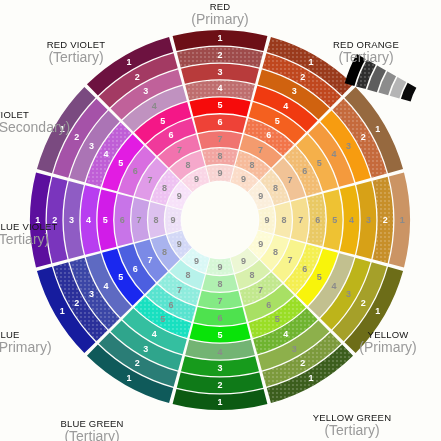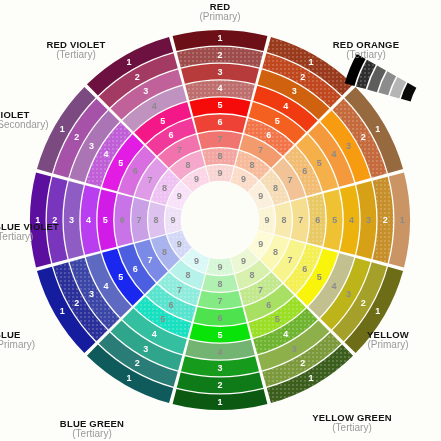--- a/index.html
+++ b/index.html
@@ -1,22 +1,22 @@
 <!DOCTYPE html>
 <html><head>
 <meta charset="utf-8">
 <style>
   html,body{margin:0;padding:0;background:#fdfdfa;}
   body{width:441px;height:441px;overflow:hidden;font-family:"Liberation Sans",sans-serif;}
   #wheel-root{position:relative;width:441px;height:441px;}
   svg.wheel{position:absolute;left:0;top:0;width:441px;height:441px;display:block;}
   .seg-label{font-family:"Liberation Sans",sans-serif;font-size:9px;font-weight:bold;text-anchor:middle;dominant-baseline:central;pointer-events:none;}
   .hue-label{position:absolute;text-align:center;line-height:1.08;pointer-events:none;}
-  .hue-label .nm{font-size:9.5px;font-weight:bold;color:#141414;letter-spacing:.2px;white-space:nowrap;}
-  .hue-label .kd{font-size:10px;color:#9a9a9a;white-space:nowrap;}
+  .hue-label .nm{font-size:9.5px;font-weight:normal;color:#141414;letter-spacing:.2px;white-space:nowrap;}
+  .hue-label .kd{font-size:14px;color:#9a9a9a;white-space:nowrap;}
   .hue-label.la{text-align:left;}
 </style>
 </head>
 <body>
 
 <div id="wheel-root">
 
   <svg class="wheel" viewBox="0 0 441 441">
     <defs>
       <pattern id="dots" width="4" height="4" patternUnits="userSpaceOnUse">

